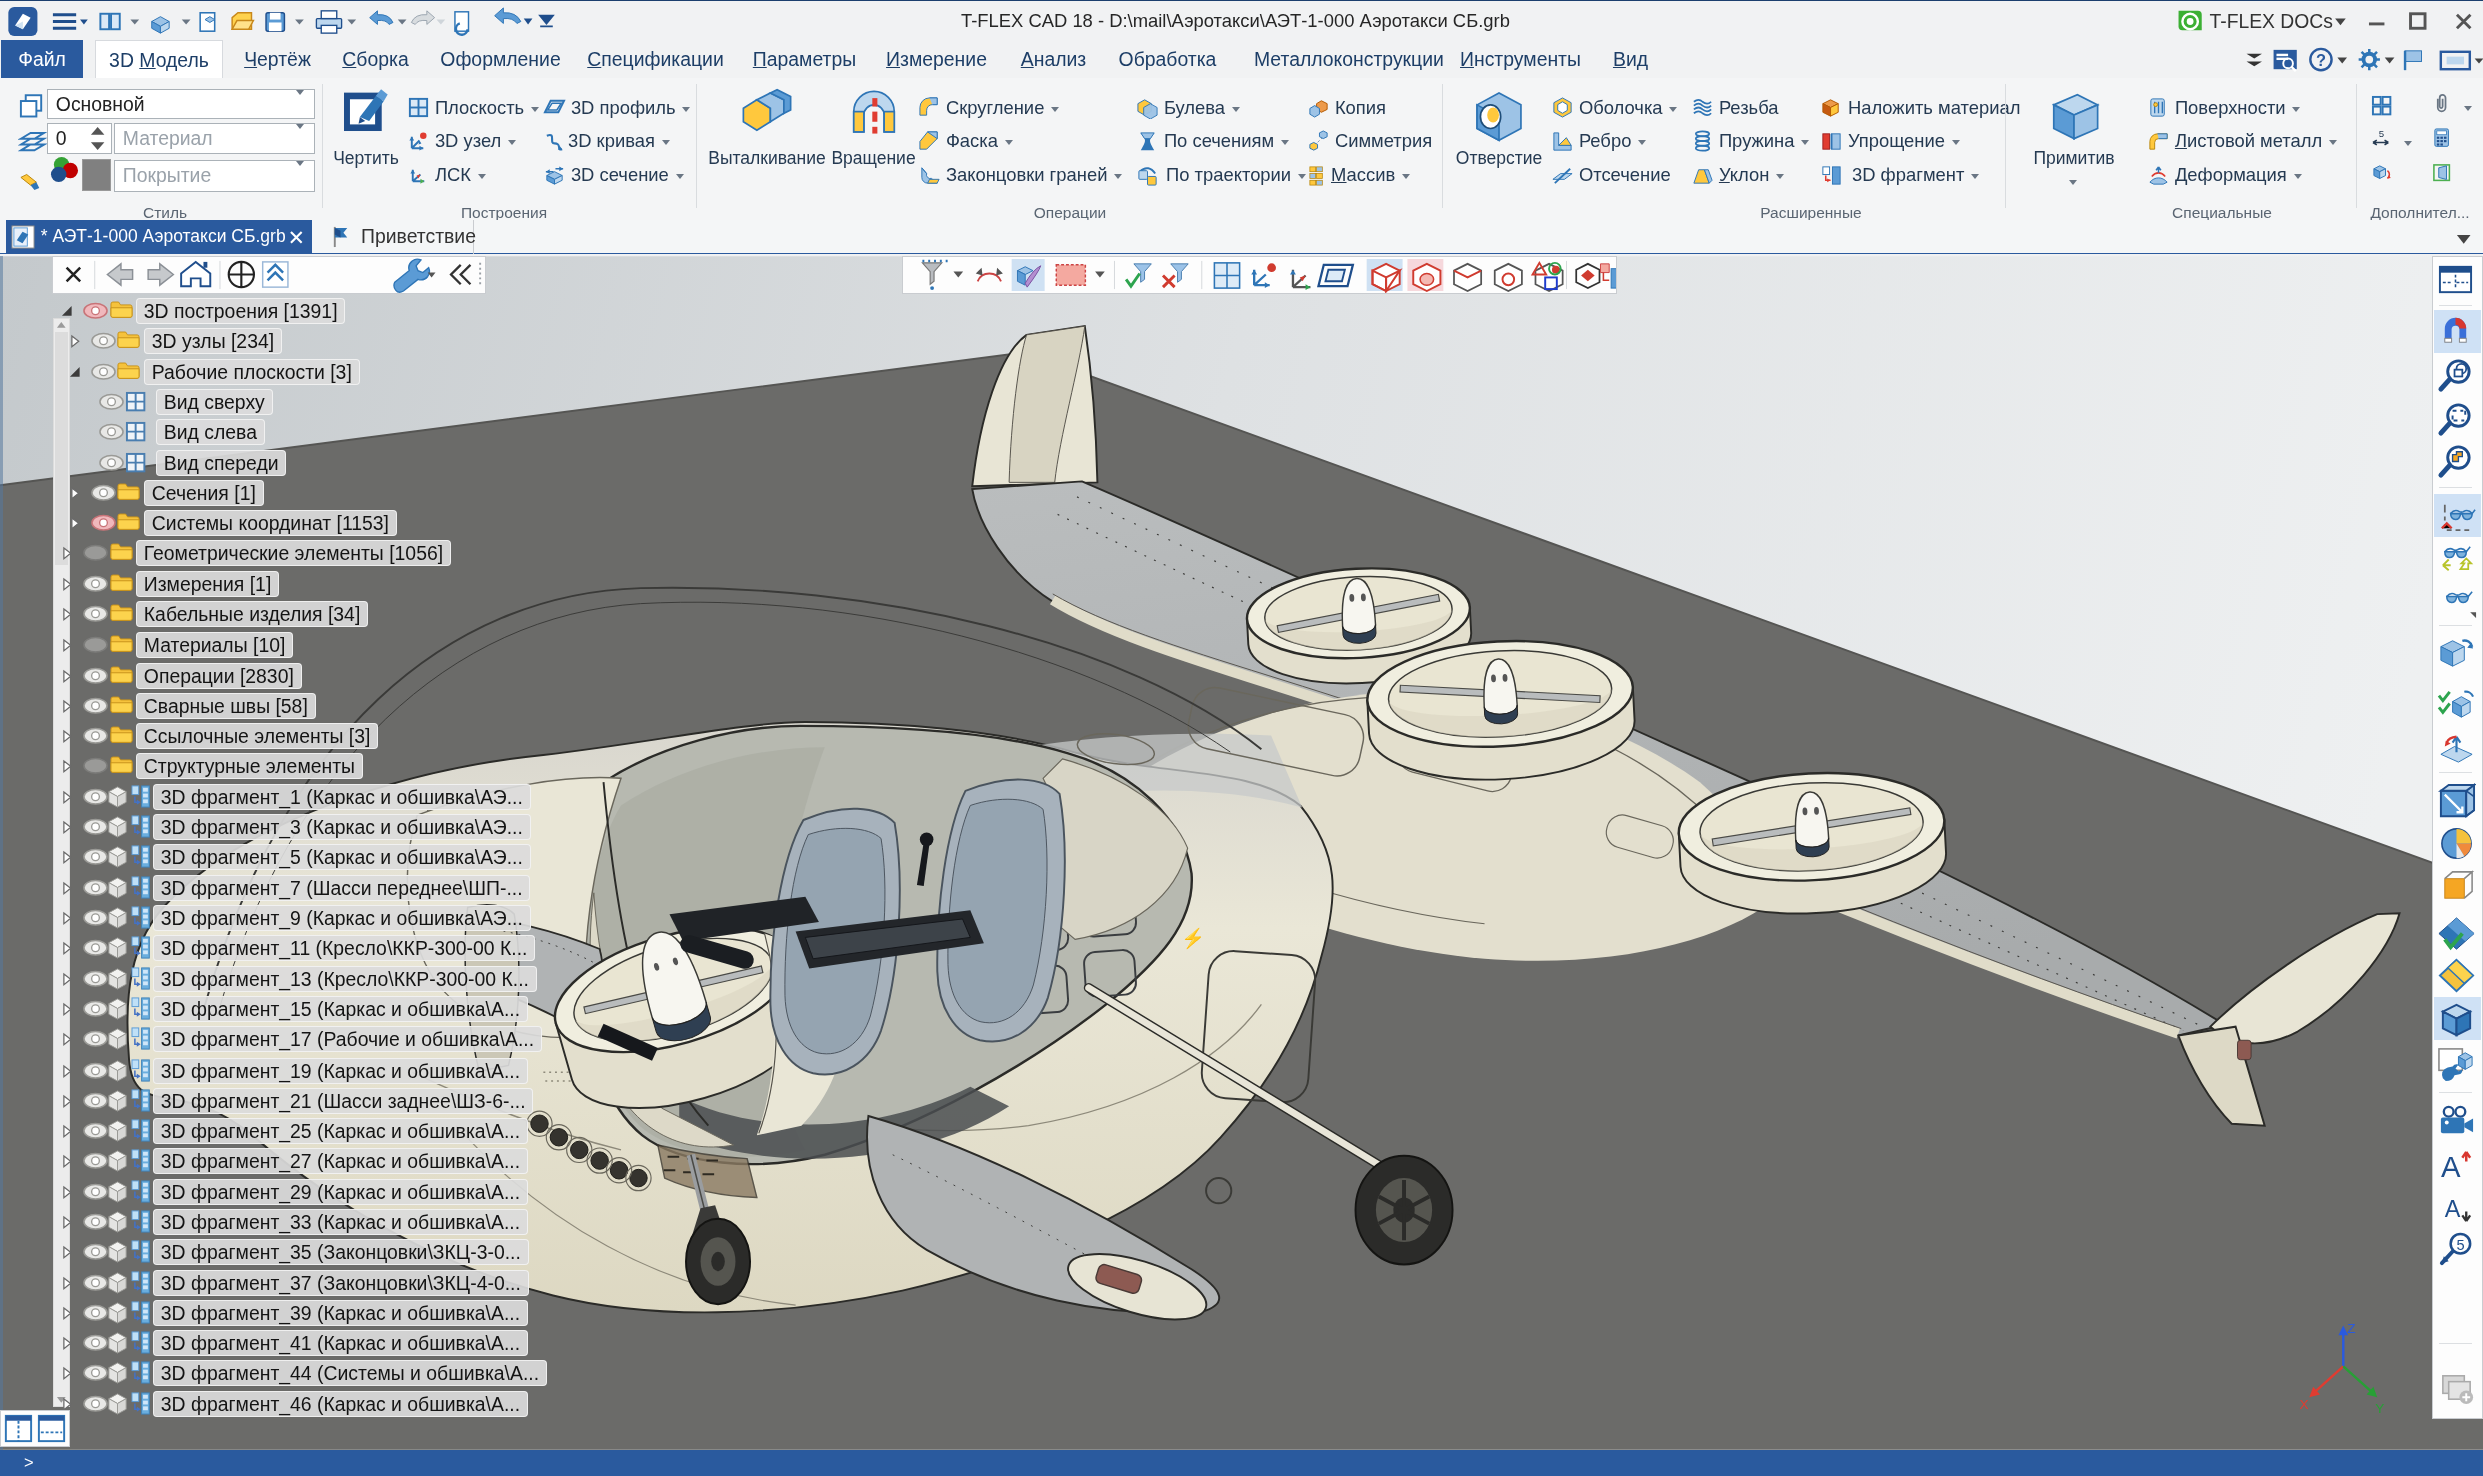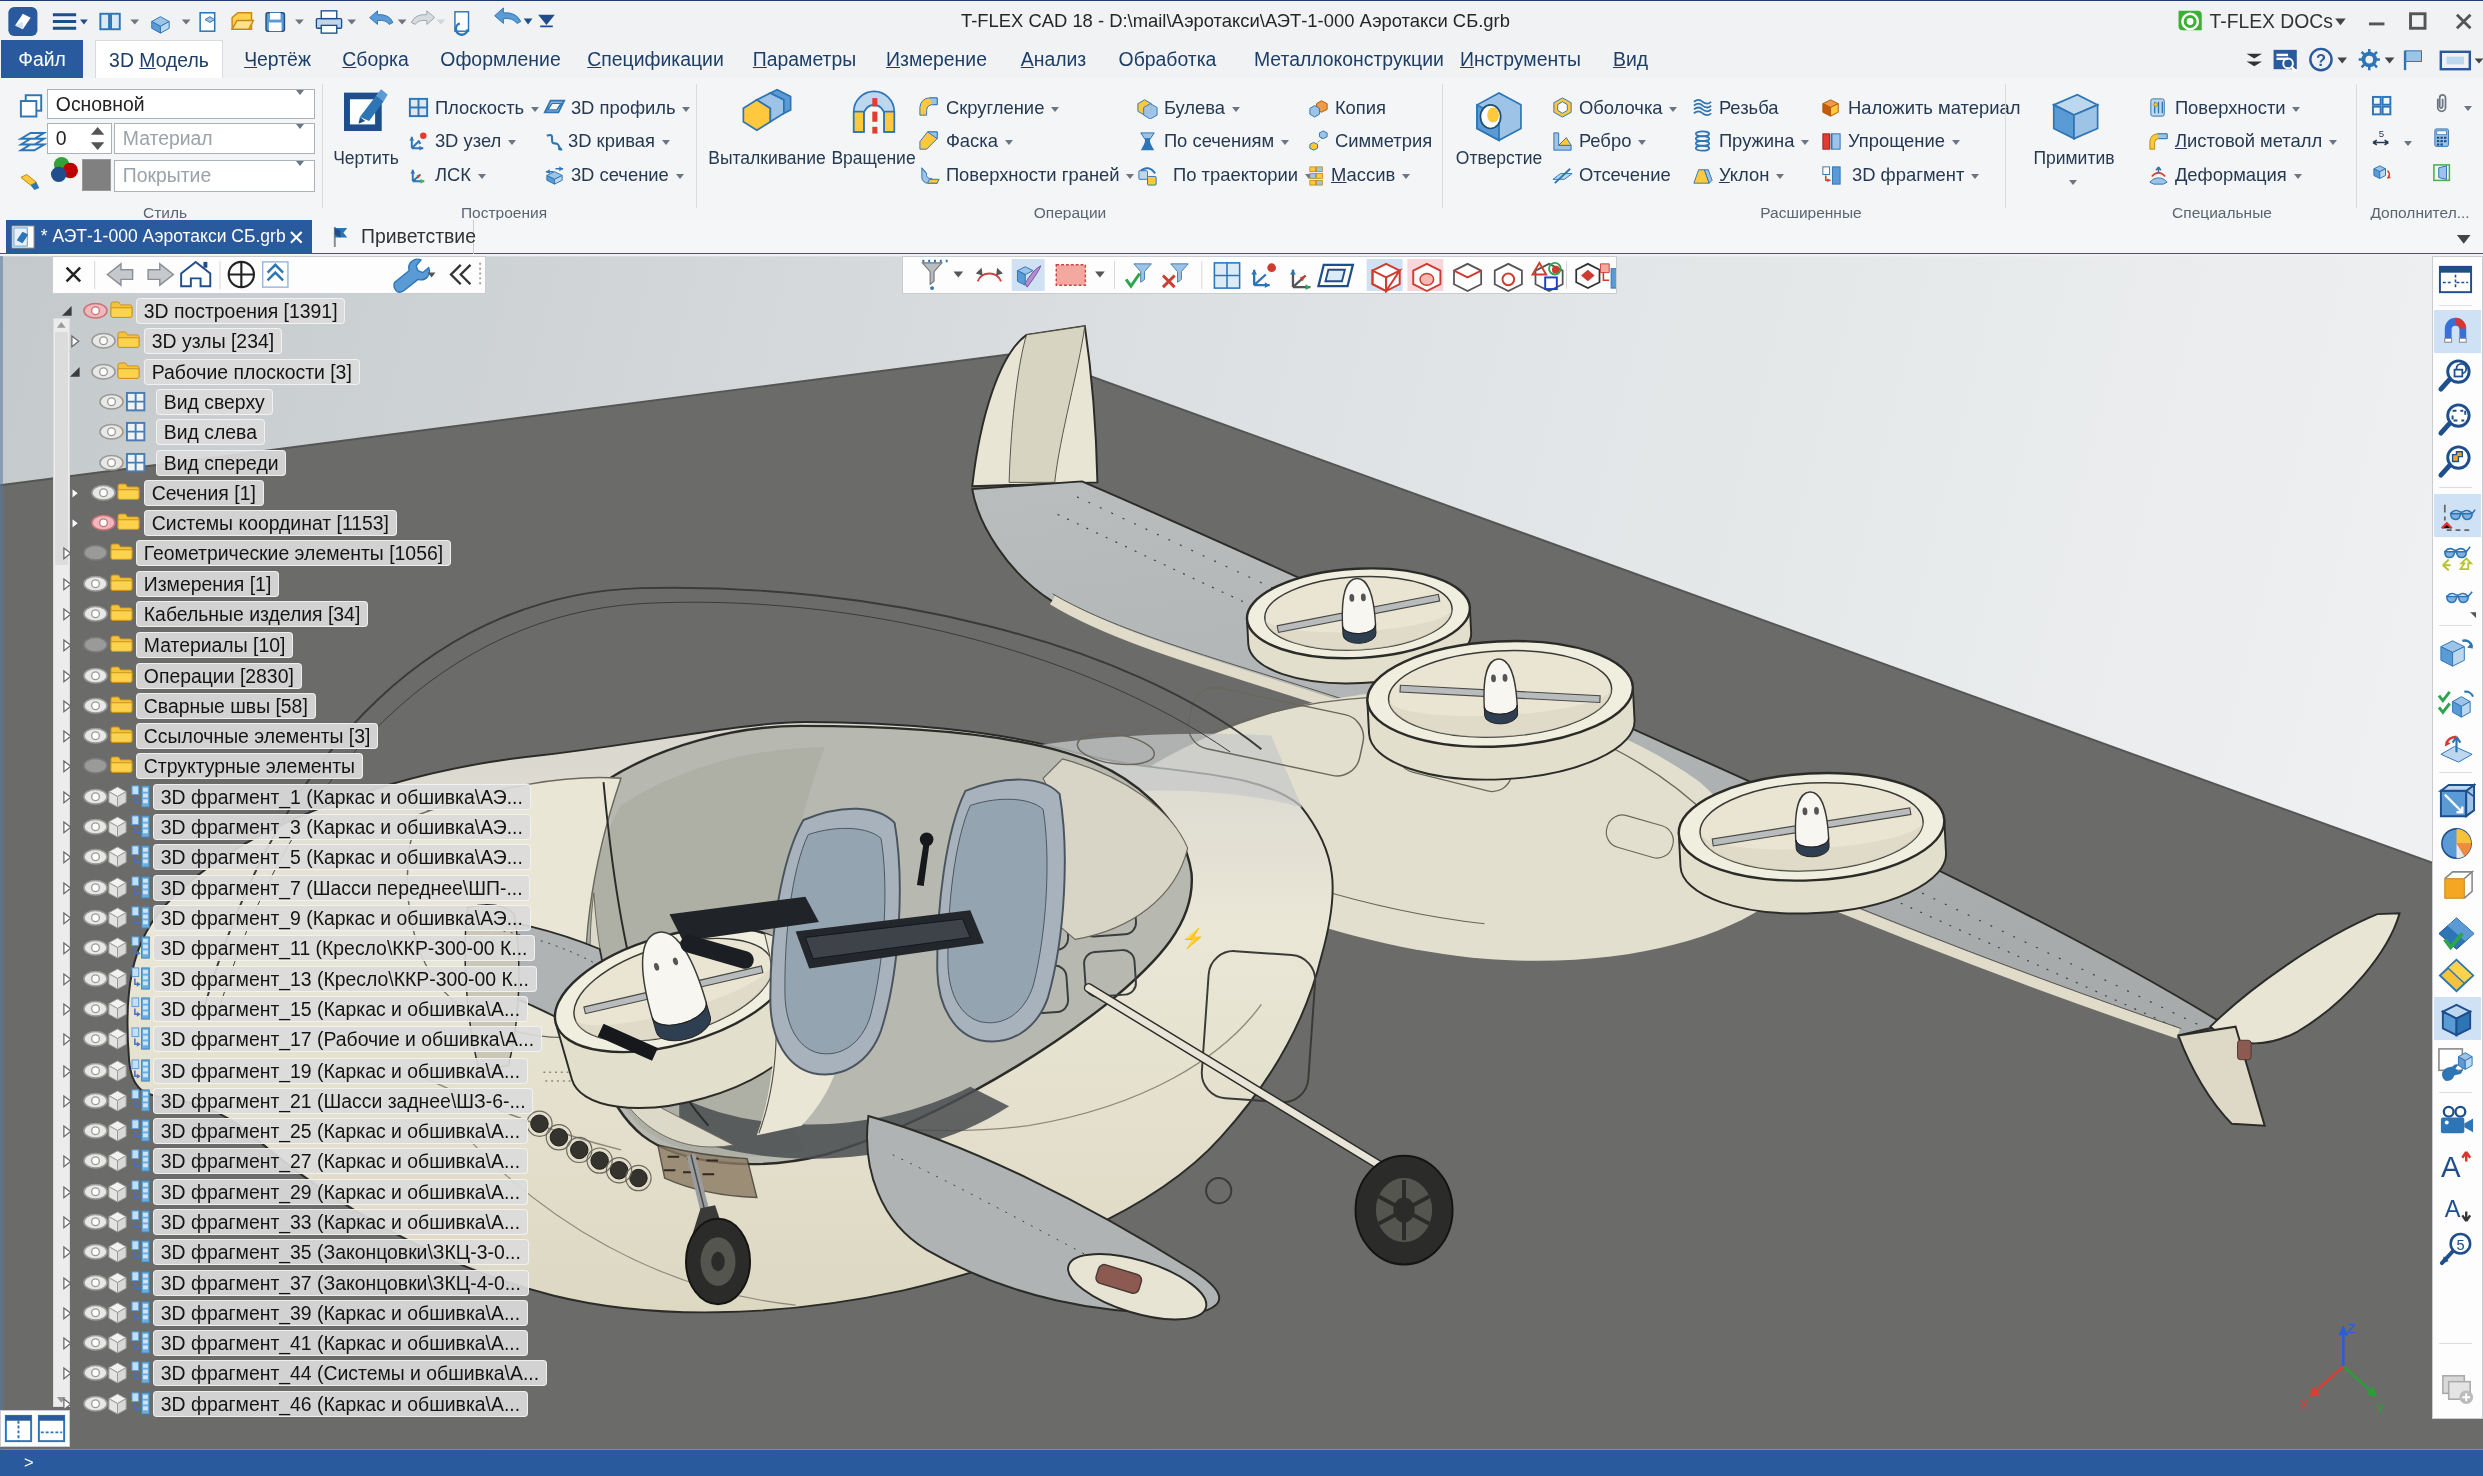--- a/index.html
+++ b/index.html
@@ -201,34 +201,34 @@
         <path d="M12 2 L20 2 L20 9 L15 9" fill="#9dc3e6" stroke="#2e75b6"></path>
       </svg><span style="margin-left:4.9px">Скругление</span><span class="darr"></span></div>
 <div class="ritem" style="left:918px;top:50px"><svg width="23" height="23" viewBox="0 0 24 24">
         <polygon points="2,20 2,12 10,2 20,2 20,9 9,20" fill="#ffc83d" stroke="#2e75b6"></polygon>
         <polygon points="10,2 20,2 20,9" fill="#9dc3e6" stroke="#2e75b6"></polygon>
       </svg><span style="margin-left:4.9px">Фаска</span><span class="darr"></span></div>
 <div class="ritem" style="left:918px;top:84px"><svg width="23" height="23" viewBox="0 0 24 24">
         <path d="M4 4 L4 14 A6 6 0 0 0 10 20 L20 20 L14 15 A4 4 0 0 1 9 10 Z" fill="#9dc3e6" stroke="#2e75b6"></path>
         <path d="M4 4 L9 10" stroke="#2e75b6"></path>
         <polygon points="10,20 20,20 22,16 12,16" fill="#ffc83d" stroke="#2e75b6"></polygon>
-      </svg><span style="margin-left:4.9px">Поверхности граней</span><span class="darr"></span></div>
+      </svg><span style="margin-left:4.9px">Законцовки граней</span><span class="darr"></span></div>
 <div class="ritem" style="left:1136px;top:16.5px"><svg width="23" height="23" viewBox="0 0 24 24">
         <polygon points="2,8 9,4 16,8 16,16 9,20 2,16" fill="#ffc83d" stroke="#2e75b6"></polygon>
         <polygon points="8,12 15,8 22,12 22,20 15,24 8,20" fill="#9dc3e6" stroke="#2e75b6" opacity="0.95"></polygon>
       </svg><span style="margin-left:4.9px">Булева</span><span class="darr"></span></div>
 <div class="ritem" style="left:1136px;top:50px"><svg width="23" height="23" viewBox="0 0 24 24">
         <path d="M5 3 H19 L15 9 C14 12 15 14 19 21 H5 C9 14 10 12 9 9 Z" fill="#2e75b6"></path>
         <path d="M5 3 H19 L15 9 H9 Z" fill="#9dc3e6" stroke="#2e75b6"></path>
       </svg><span style="margin-left:4.9px">По сечениям</span><span class="darr"></span></div>
 <div class="ritem" style="left:1136px;top:84px"><svg width="23" height="23" viewBox="0 0 24 24">
         <path d="M4 8 C10 2 16 4 20 10" stroke="#2e75b6" stroke-width="2" fill="none"></path>
         <rect x="3" y="7" width="9" height="9" rx="1" fill="#bdd7ee" stroke="#2e75b6"></rect>
         <rect x="12" y="13" width="9" height="9" rx="1" fill="#ffc83d" stroke="#2e75b6"></rect>
-      </svg><span style="margin-left:14px">По траектории</span><span class="darr"></span></div>
+      </svg><span style="margin-left:7px">По траектории</span><span class="darr"></span></div>
 <div class="ritem" style="left:1307px;top:16.5px"><svg width="23" height="23" viewBox="0 0 24 24">
         <polygon points="10,8 15,5 21,8 21,14 15,17 10,14" fill="#ed9a4a" stroke="#b35900"></polygon>
         <polygon points="3,13 8,10 13,13 13,19 8,22 3,19" fill="#9dc3e6" stroke="#2e75b6"></polygon>
       </svg><span style="margin-left:4.9px">Копия</span></div>
 <div class="ritem" style="left:1307px;top:50px"><svg width="23" height="23" viewBox="0 0 24 24">
         <line x1="4" y1="20" x2="20" y2="4" stroke="#8899aa" stroke-dasharray="3 2"></line>
         <polygon points="13,3 17,1 21,3 21,7 17,9 13,7" fill="#9dc3e6" stroke="#2e75b6"></polygon>
         <polygon points="3,15 7,13 11,15 11,19 7,21 3,19" fill="#ffc83d" stroke="#2e75b6"></polygon>
       </svg><span style="margin-left:4.9px">Симметрия</span></div>
 <div class="ritem" style="left:1307px;top:84px"><svg width="23" height="23" viewBox="0 0 24 24">

